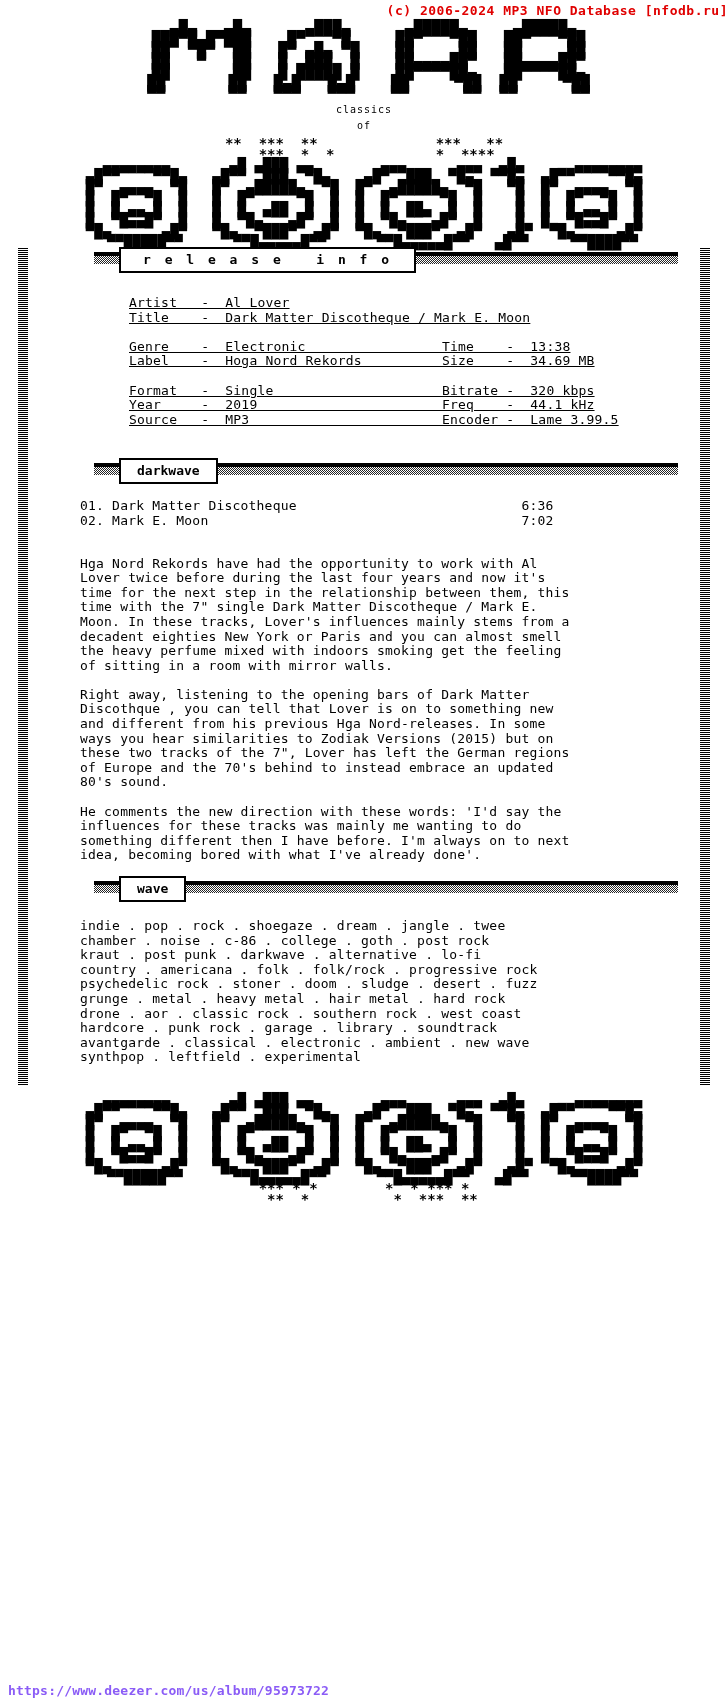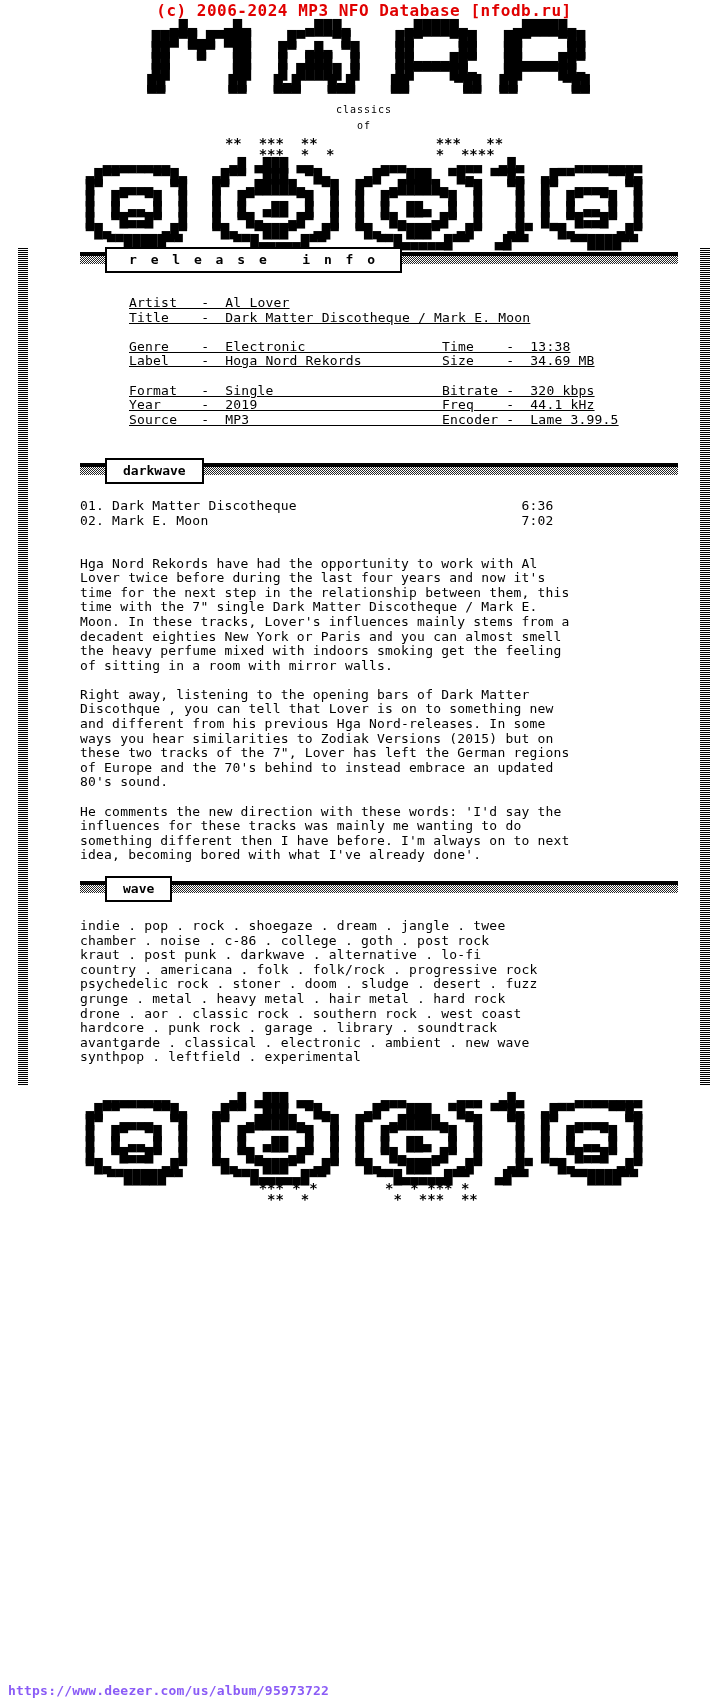--- a/index.html
+++ b/index.html
@@ -6,23 +6,23 @@
   html,body{margin:0;padding:0;background:#ffffff;}
   body{
     width:728px;height:1704px;
     font-family:"DejaVu Sans Mono","Liberation Mono",monospace;
     color:#000;overflow:hidden;position:relative;
   }
   .page{width:728px;height:1704px;position:relative;}
 
   
   .hdr{
-    text-align:center;
+    text-align:right;
     color:#e00000;
-    font-size:16px;
+    font-size:13px;
     font-weight:bold;
     letter-spacing:0.5px;
     line-height:16px;
     padding-top:3px;
     font-family:"DejaVu Sans Mono","Liberation Mono",monospace;
   }
 
   
   .ascii{
     font-family:"DejaVu Sans Mono","Liberation Mono",monospace;
@@ -67,21 +67,21 @@
     background:
       repeating-linear-gradient(to bottom,#000 0 1px,#fff 1px 2px);
   }
   .side.l{left:18px;}
   .side.r{right:18px;}
 
   
   .secbar{
     position:relative;
     height:26px;
-    margin:0 0 0 0;
+    margin:0 0 0 14px;
     padding-left:80px;
     padding-right:50px;
   }
   .secbar .rail{
     position:absolute;left:80px;right:50px;top:4px;height:12px;
   }
   .secbar .rail .solid{
     position:absolute;left:0;right:0;top:0;height:4px;background:#000;
   }
   .secbar .rail .dither{

